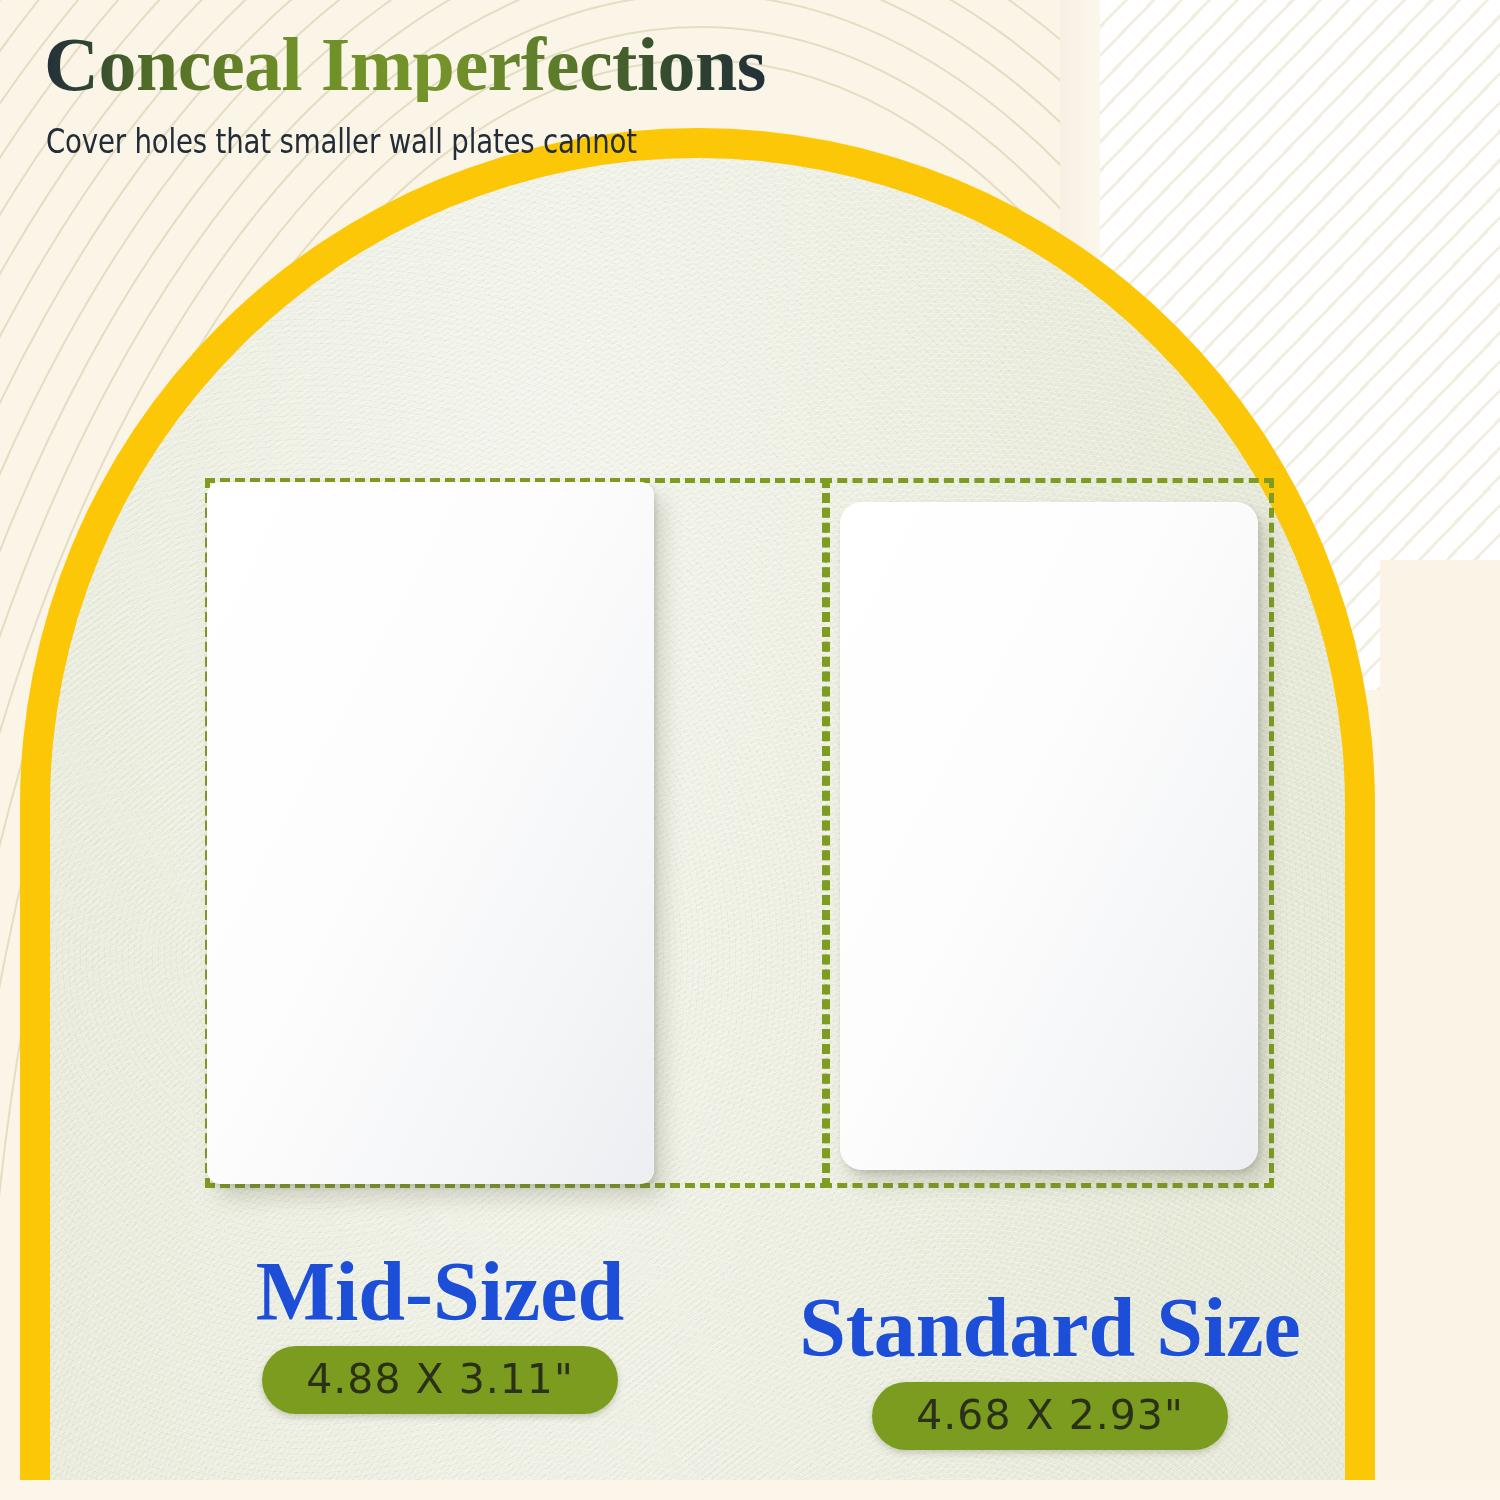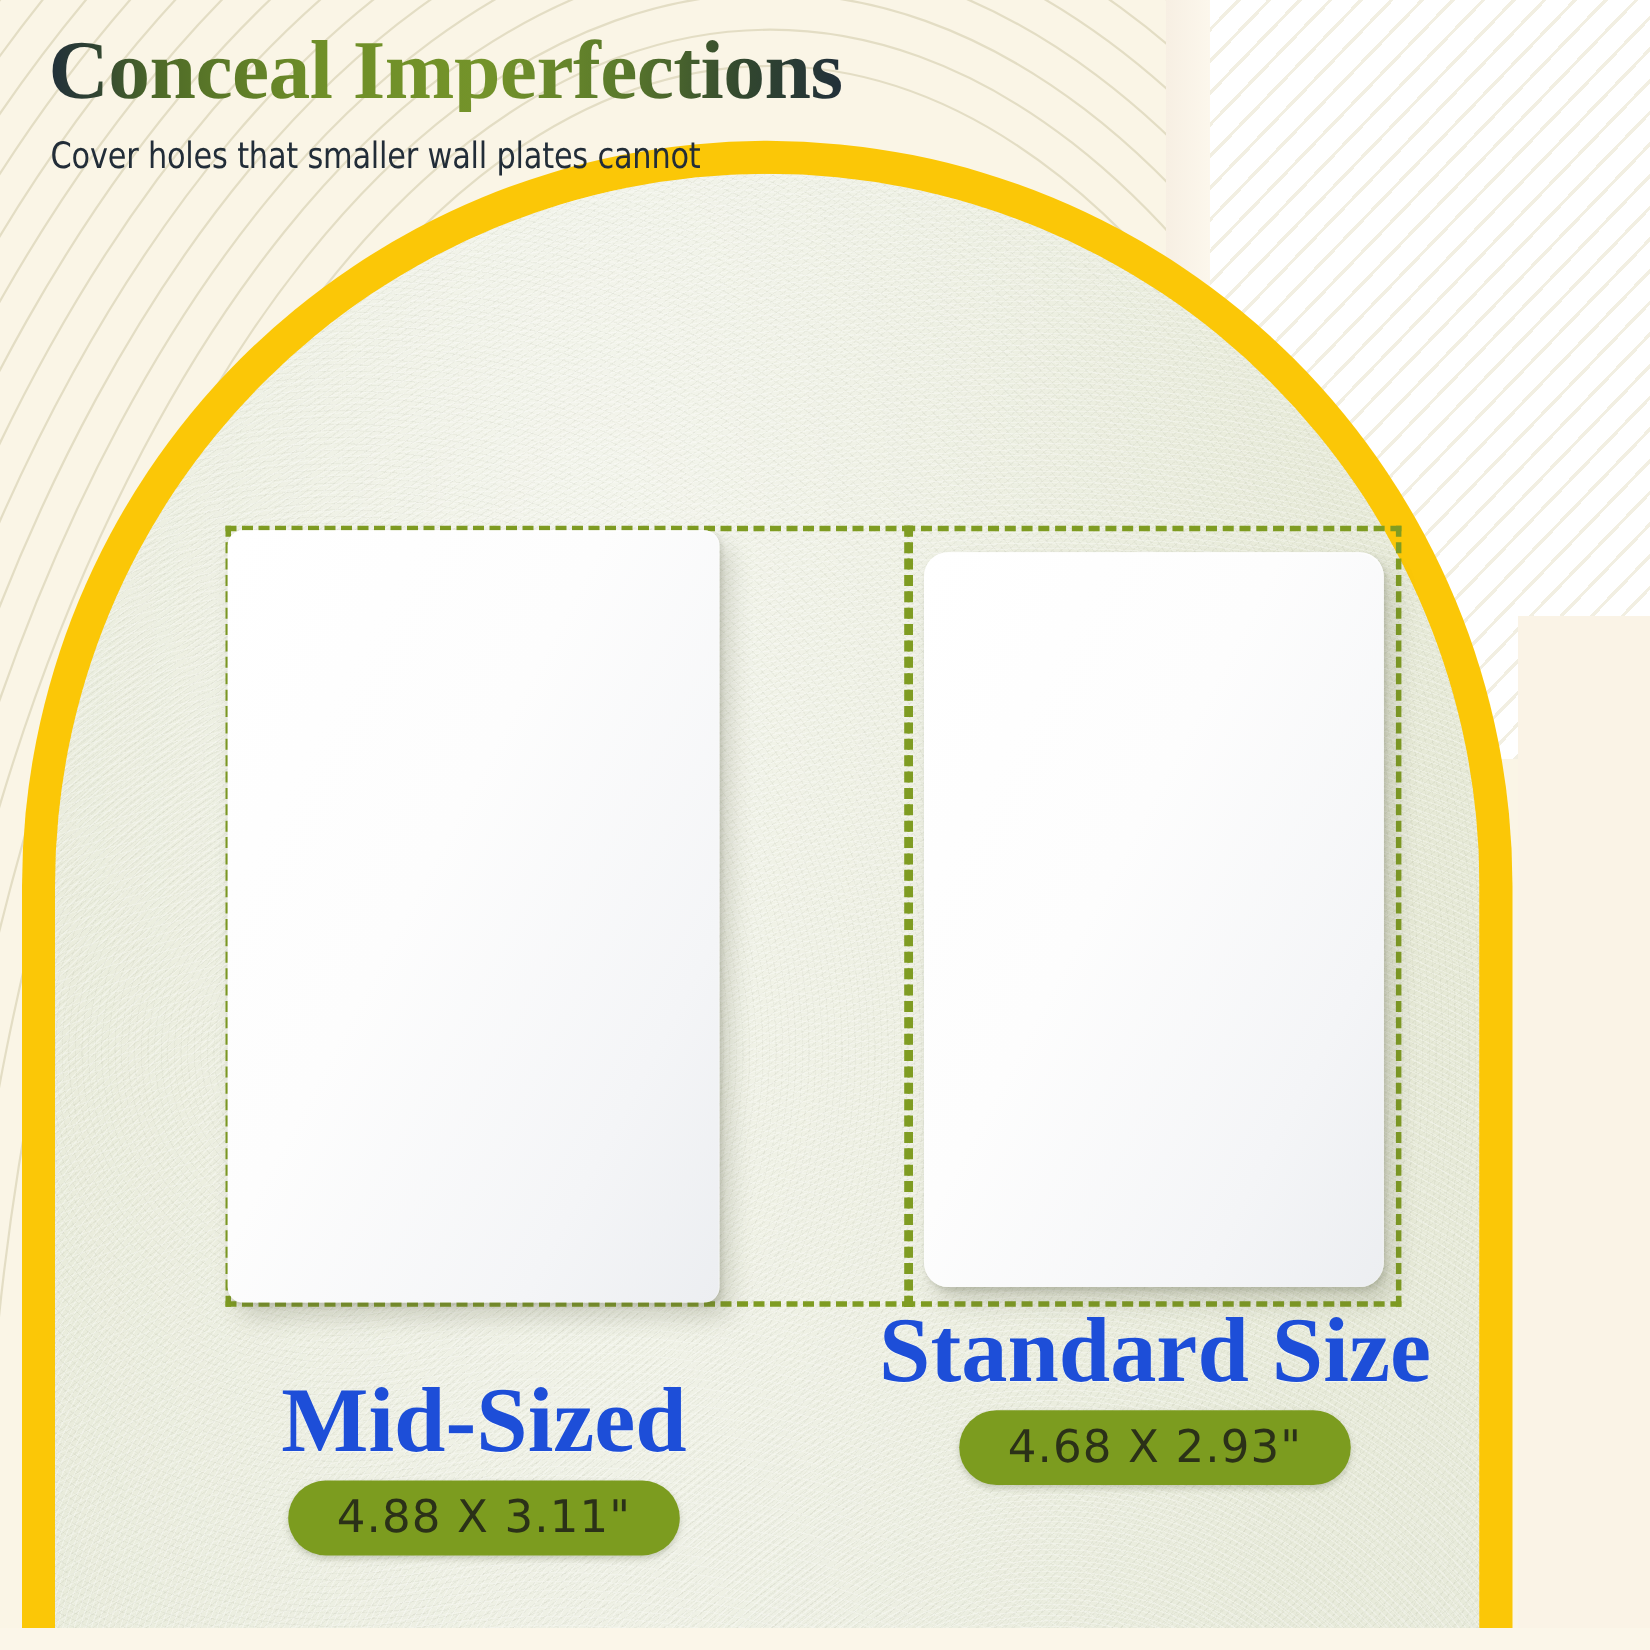--- a/index.html
+++ b/index.html
@@ -225,18 +225,18 @@
   <div class="dashbox" style="left:822px;top:478px;width:452px;height:710px;"></div>
 
   <div class="plate" style="left:207px;top:482px;width:447px;height:702px;"></div>
   <div class="plate right" style="left:840px;top:502px;width:418px;height:668px;"></div>
 
   <div class="label-group" style="left:155px;top:1248px;width:570px;">
     <div class="size-name">Mid-Sized</div>
     <div class="size-pill">4.88 X 3.11"</div>
   </div>
 
-  <div class="label-group" style="left:760px;top:1184px;width:580px;">
+  <div class="label-group" style="left:760px;top:1284px;width:580px;">
     <div class="size-name">Standard Size</div>
     <div class="size-pill">4.68 X 2.93"</div>
   </div>
 
 </div>
 
 </body></html>

